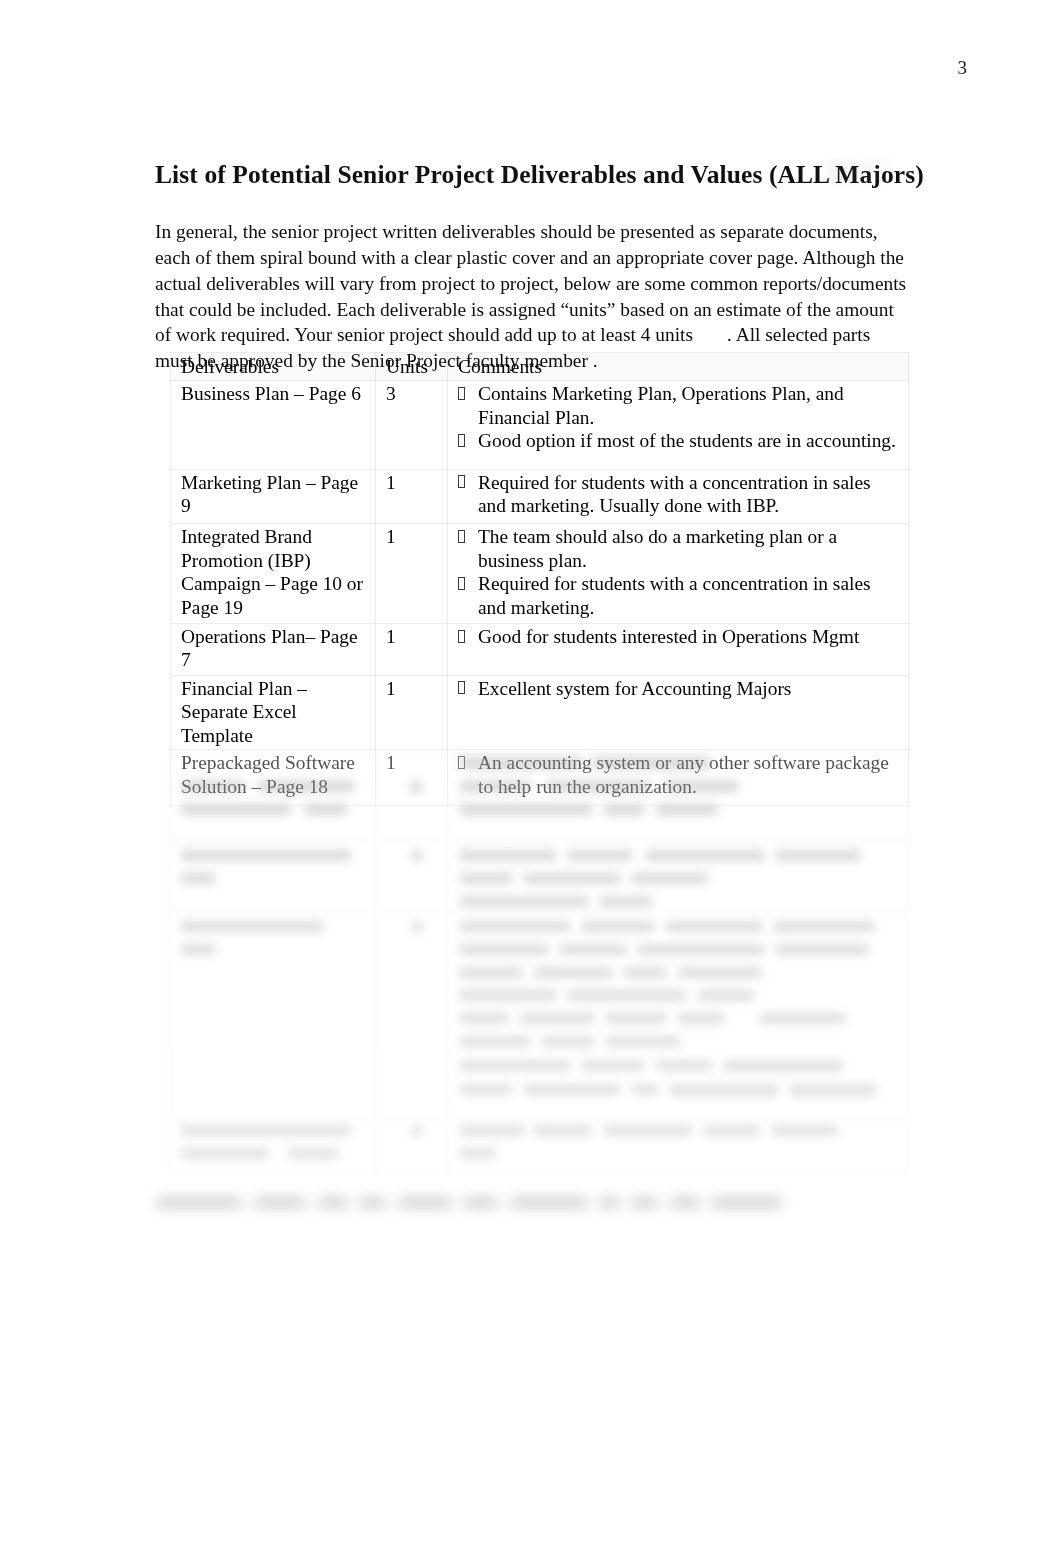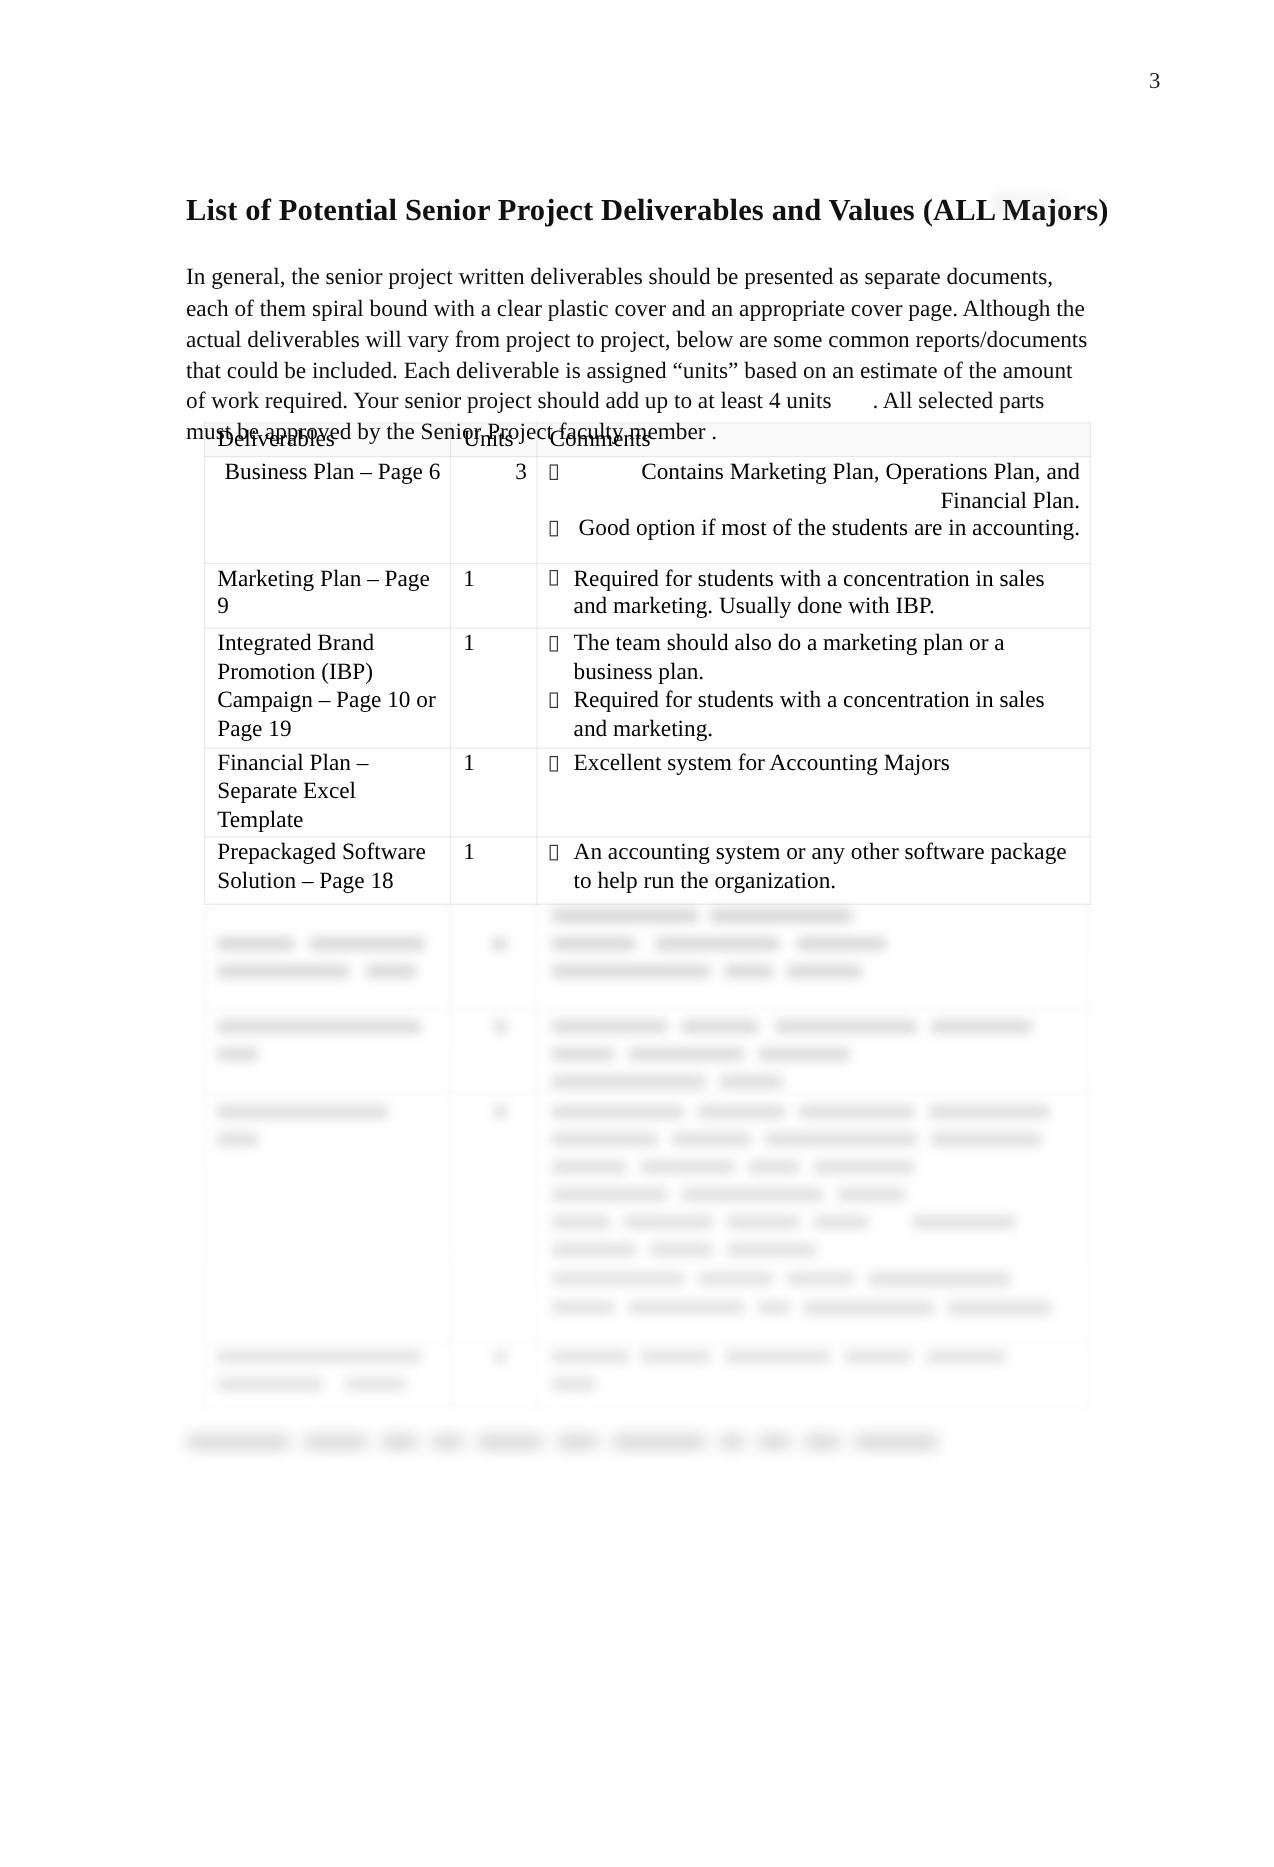--- a/index.html
+++ b/index.html
@@ -125,21 +125,21 @@
     left: 0;
     top: 4.5px;
     width: 7px;
     height: 13px;
     border: 1px solid #3a3a3a;
     box-sizing: border-box;
   }
   .trail-gap { display: inline-block; width: 26px; }
 
   
-  tr.r-business td { padding-bottom: 16px; text-align: right; }
+  tr.r-business td { padding-bottom: 16px; }
   tr.r-marketing td { padding-bottom: 6px; }
   tr.r-ibp td { padding-bottom: 4px; }
   tr.r-financial td { padding-bottom: 2px; }
   tr.r-prepack td { padding-bottom: 7px; }
 
   
   .blur-layer {
     position: absolute;
     left: 0;
     top: 0;
@@ -243,20 +243,29 @@
           <td>Integrated Brand Promotion (IBP) Campaign – Page 10 or Page 19</td>
           <td class="units">1</td>
           <td>
             <ul class="bullets">
               <li><span class="tofu"></span><span>The team should also do a marketing plan or a business plan.</span></li>
               <li><span class="tofu"></span><span>Required for students with a concentration in sales and marketing.</span></li>
             </ul>
           </td>
         </tr>
 
+        <tr class="r-operations">
+          <td>Operations Plan– Page 7</td>
+          <td class="units">1</td>
+          <td>
+            <ul class="bullets">
+              <li><span class="tofu"></span><span>Good for students interested in Operations Mgmt</span></li>
+            </ul>
+          </td>
+        </tr>
 
         <tr class="r-financial">
           <td>Financial Plan – Separate Excel Template</td>
           <td class="units">1</td>
           <td>
             <ul class="bullets">
               <li><span class="tofu"></span><span>Excellent system for Accounting Majors</span></li>
             </ul>
           </td>
         </tr>

